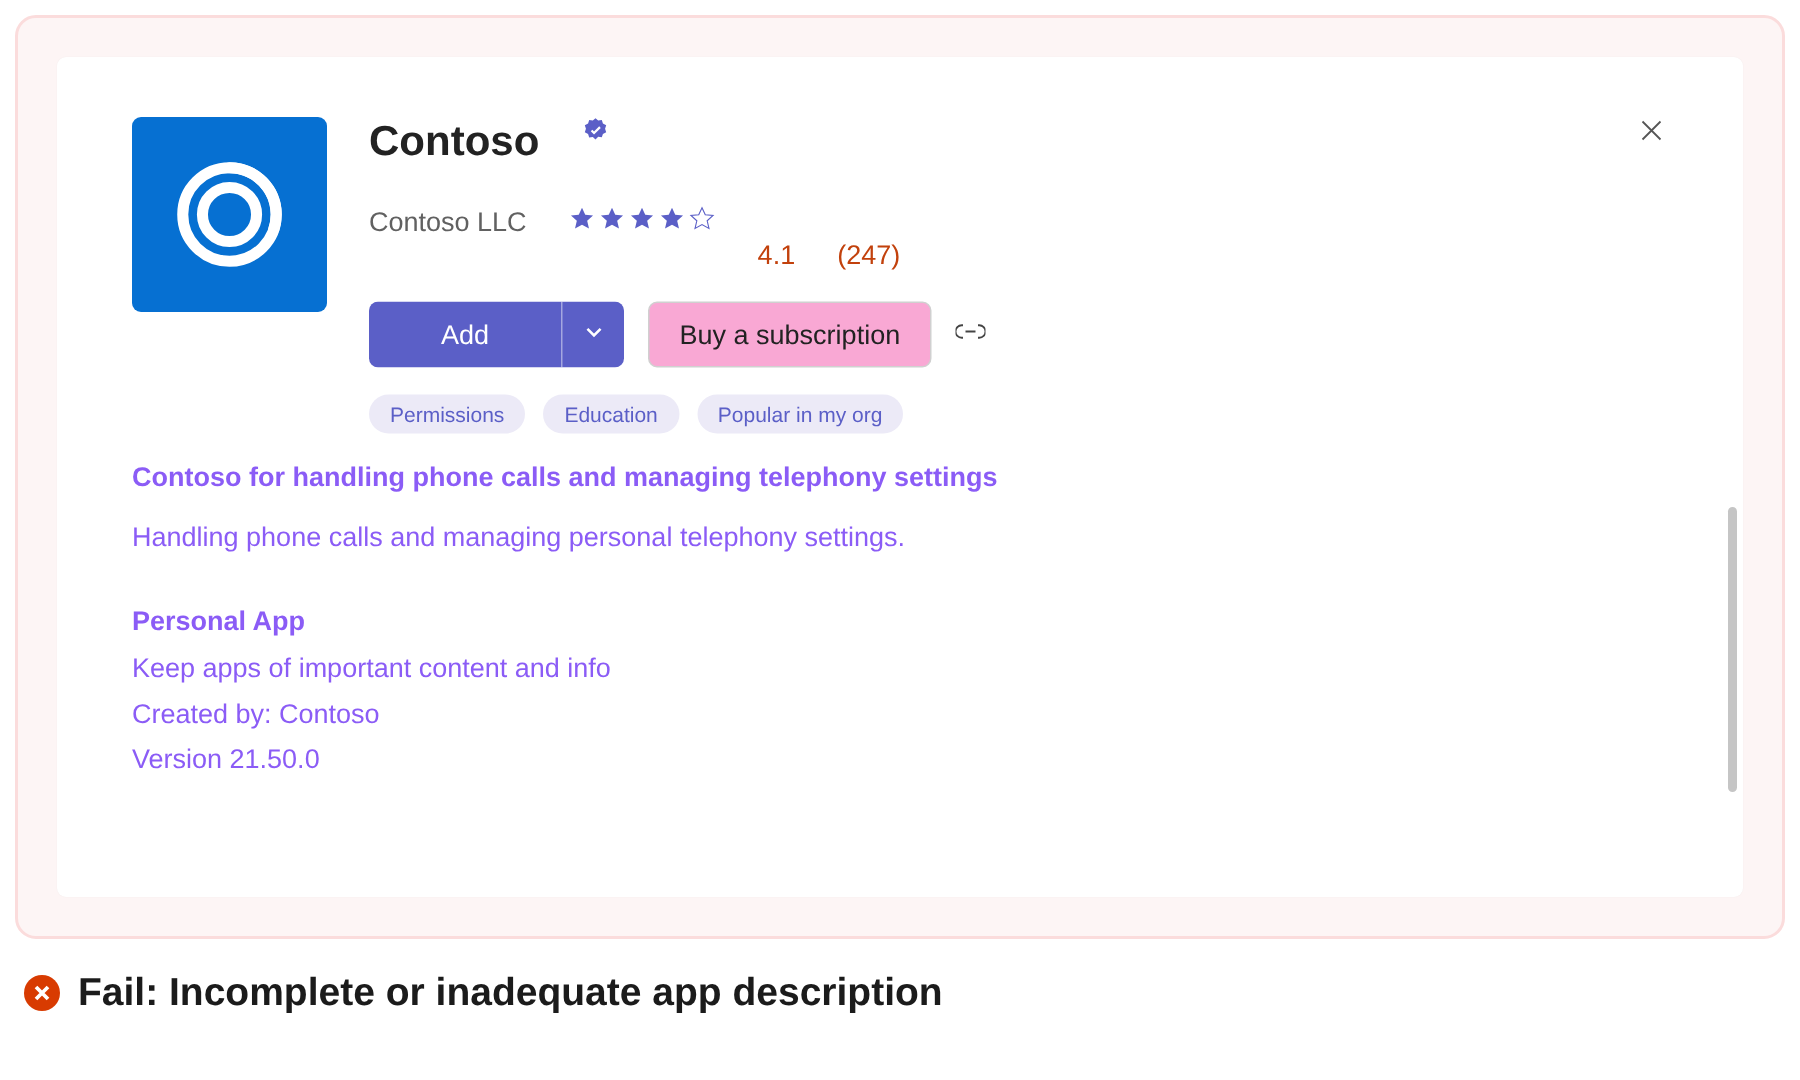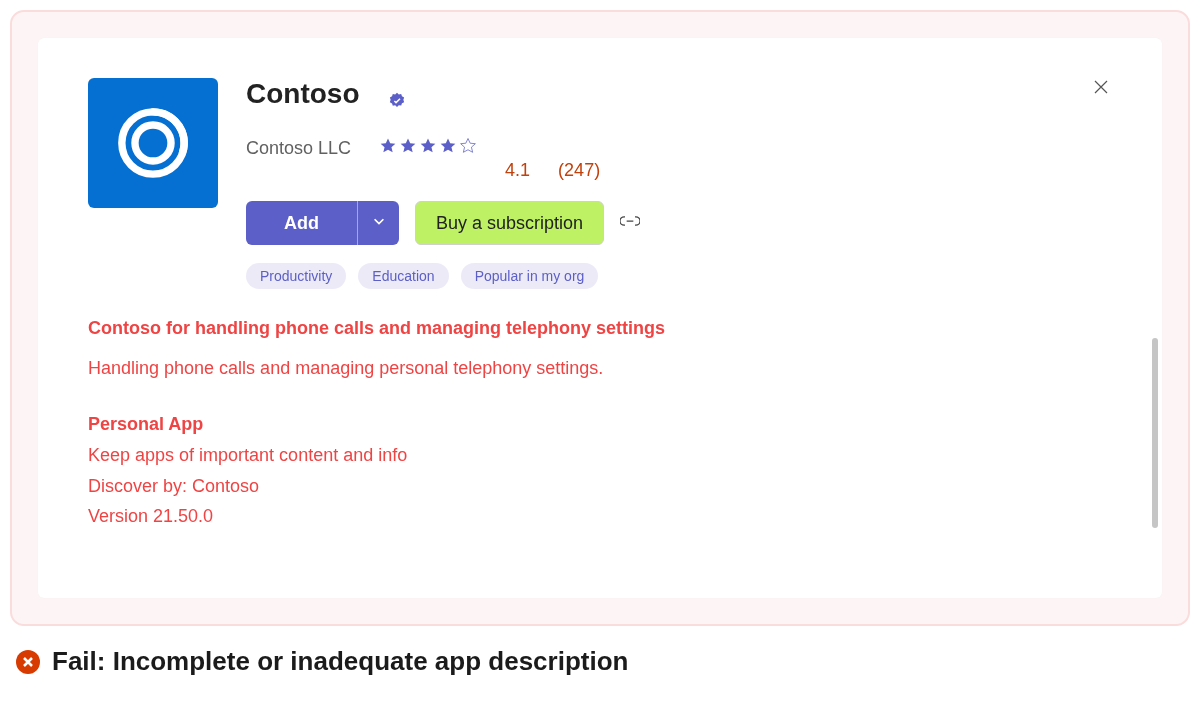--- a/index.html
+++ b/index.html
@@ -38,50 +38,50 @@
   .header { display: flex; gap: 28px; }
   .app-icon {
     width: 130px; height: 130px;
     background: #0670d2;
     border-radius: 6px;
     display: flex; align-items: center; justify-content: center;
     flex: 0 0 130px;
   }
   .app-icon svg { width: 82px; height: 82px; }
   .header-right { flex: 1; }
-  .title-row { display: flex; align-items: flex-end; gap: 28px; }
+  .title-row { display: flex; align-items: flex-start; gap: 28px; }
   .app-title { font-size: 28px; font-weight: 700; color: #222; }
   .verified-badge { color: #5B5FC7; width:18px;height:18px; display:inline-flex; }
   .meta-row { display: flex; align-items: center; gap: 28px; margin-top: 6px; color: #616161; font-size: 18px; }
   .stars { display: inline-flex; gap: 2px; color: #5B5FC7; }
   .star { width: 18px; height: 18px; }
   .star.empty path { fill: none; stroke:#5B5FC7; stroke-width:1; }
   .rating-text { color:#c2410c;margin-top:44px; }
   .actions-row { display: flex; align-items: center; gap: 16px; margin-top: 20px; }
   .btn-primary {
     display: flex; align-items: stretch;
     border-radius: 6px; overflow: hidden;
     height: 44px;
   }
   .btn-primary .main {
     background: #5B5FC7; color:#fff;
-    padding: 0 38px; display:flex;align-items:center;justify-content:center;
-    font-size: 18px; font-weight: 700;
+    padding: 0 48px; display:flex;align-items:center;justify-content:center;
+    font-size: 18px; font-weight: 400;
     border:none; cursor:pointer;
   }
   .btn-primary .caret {
     background: #5B5FC7; color:#fff;
     border-left: 1px solid rgba(255,255,255,0.45);
     width: 42px; display:flex;align-items:center;justify-content:center;
     cursor:pointer;
   }
   .btn-primary .caret svg { width:14px;height:14px; stroke:#fff; stroke-width:2; fill:none;}
   .btn-secondary {
     height: 44px; padding: 0 20px;
-    background:#bef264; border:1px solid #d0d0d0;
+    background:#f9a8d4; border:1px solid #d0d0d0;
     border-radius:6px; font-size:18px; color:#222;
     display:flex;align-items:center;justify-content:center;
     cursor:pointer;
   }
   .link-icon { color:#444; cursor:pointer; display:flex; }
   .link-icon svg { width:20px;height:16px; stroke:#444; stroke-width:1.5; fill:none;}
   .tags-row { display:flex; gap:12px; margin-top: 18px; }
   .tag {
     background: #eceaf7; color:#5B5FC7;
     padding: 5px 14px; border-radius: 14px;
@@ -95,21 +95,21 @@
   .tab {
     font-size: 19px; color:#616161;
     padding-bottom: 12px;
     cursor:pointer;
     border-bottom: 3px solid transparent;
   }
   .tab.active {
     color:#5B5FC7; font-weight: normal;
     border-bottom: 3px solid #5B5FC7;
   }
-  .body { margin-top: 26px; color:#ef4444; font-size: 18px; line-height: 1.55; }
+  .body { margin-top: 16px; color:#8b5cf6; font-size: 18px; line-height: 1.55; }
   .body .heading { font-weight: 700; }
   .body p { margin-top: 12px; }
   .body .group2 { margin-top: 28px; }
   .body .group2 .heading { font-weight: 700; }
   .body .group2 .line { margin-top: 3px; }
   .scrollbar {
     position:absolute;
     right: 4px; top: 300px;
     width: 6px; height: 190px;
     background:#c5c5c5; border-radius: 3px;
@@ -191,35 +191,35 @@
           <button class="btn-secondary">Buy a subscription</button>
           <div class="link-icon">
             <span>
               <svg viewBox="0 0 24 16">
                   <path d="M8 8h8 M6 3h-1a5 5 0 0 0 0 10h1 M18 3h1a5 5 0 0 1 0 10h-1"></path>
                 </svg>
             </span>
           </div>
         </div>
         <div class="tags-row" id="tags-container">
-            <span class="tag">Productivity</span>
+            <span class="tag">Permissions</span>
             <span class="tag">Education</span>
             <span class="tag">Popular in my org</span>
           </div>
       </div>
     </div>
 
 
     <div class="body">
       <div class="heading">Contoso for handling phone calls and managing telephony settings</div>
       <p>Handling phone calls and managing personal telephony settings.</p>
       <div class="group2">
         <div class="heading">Personal App</div>
         <div class="line">Keep apps of important content and info</div>
-        <div class="line">Discover by: Contoso</div>
+        <div class="line">Created by: Contoso</div>
         <div class="line">Version 21.50.0</div>
       </div>
     </div>
 
     <div class="scrollbar"></div>
   </div>
 </div>
 
 <div class="fail-row">
   <div class="fail-badge">

